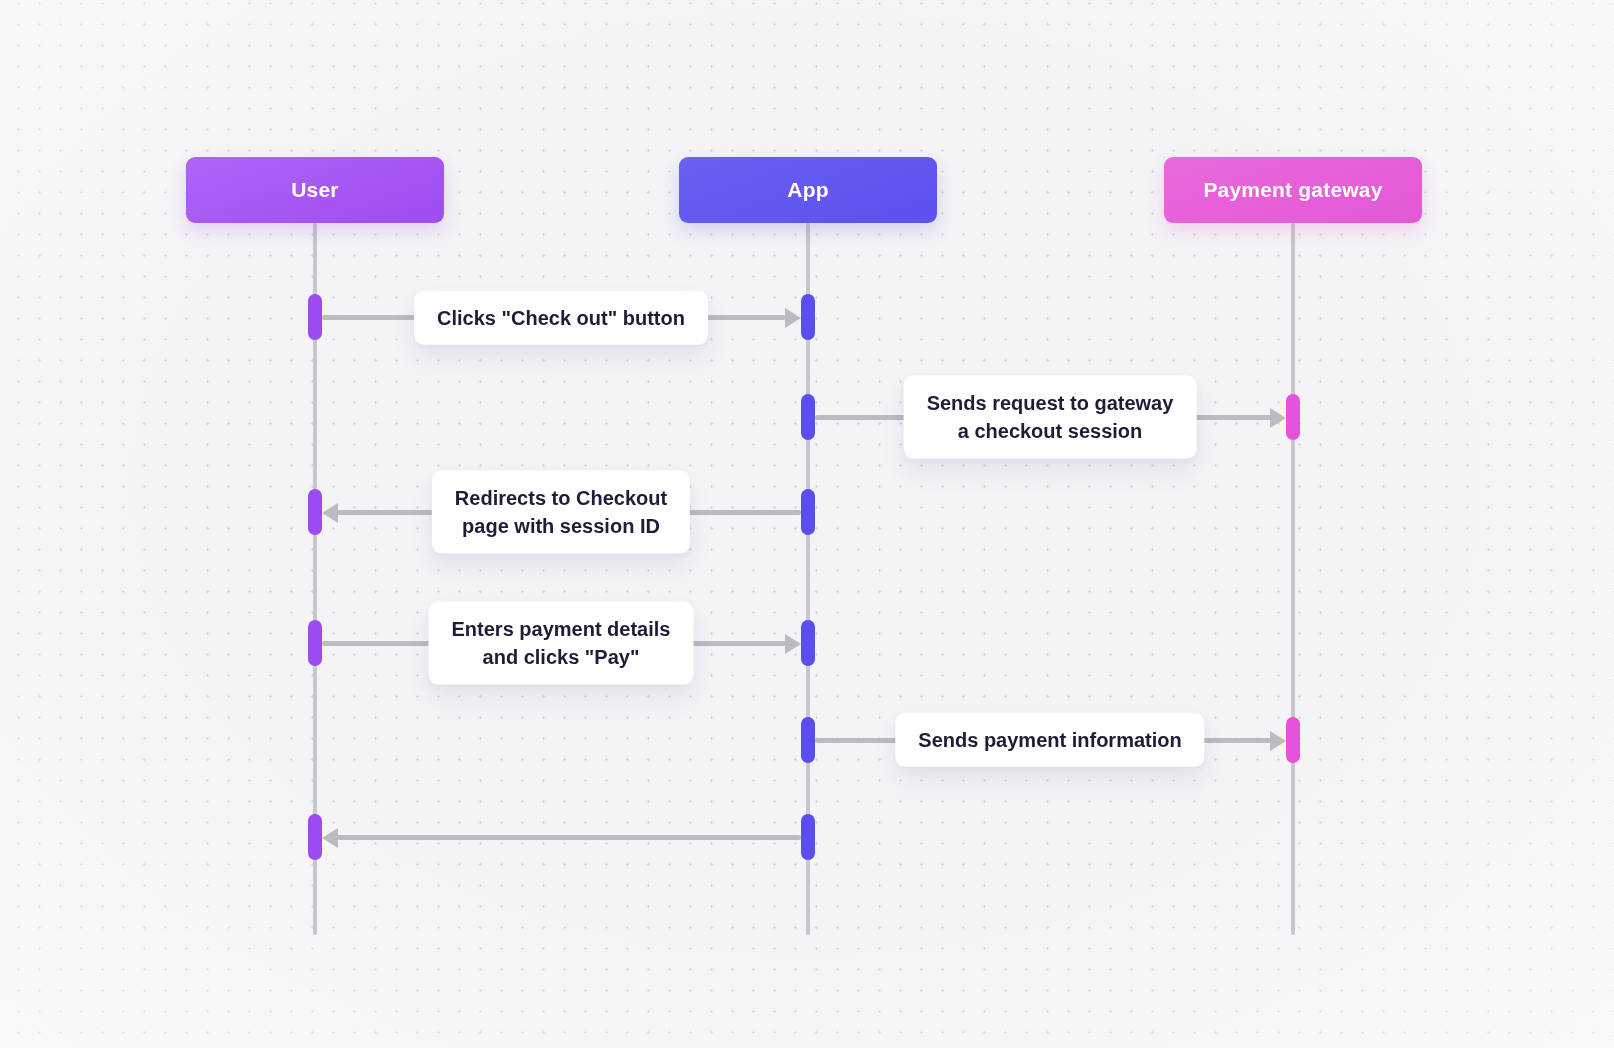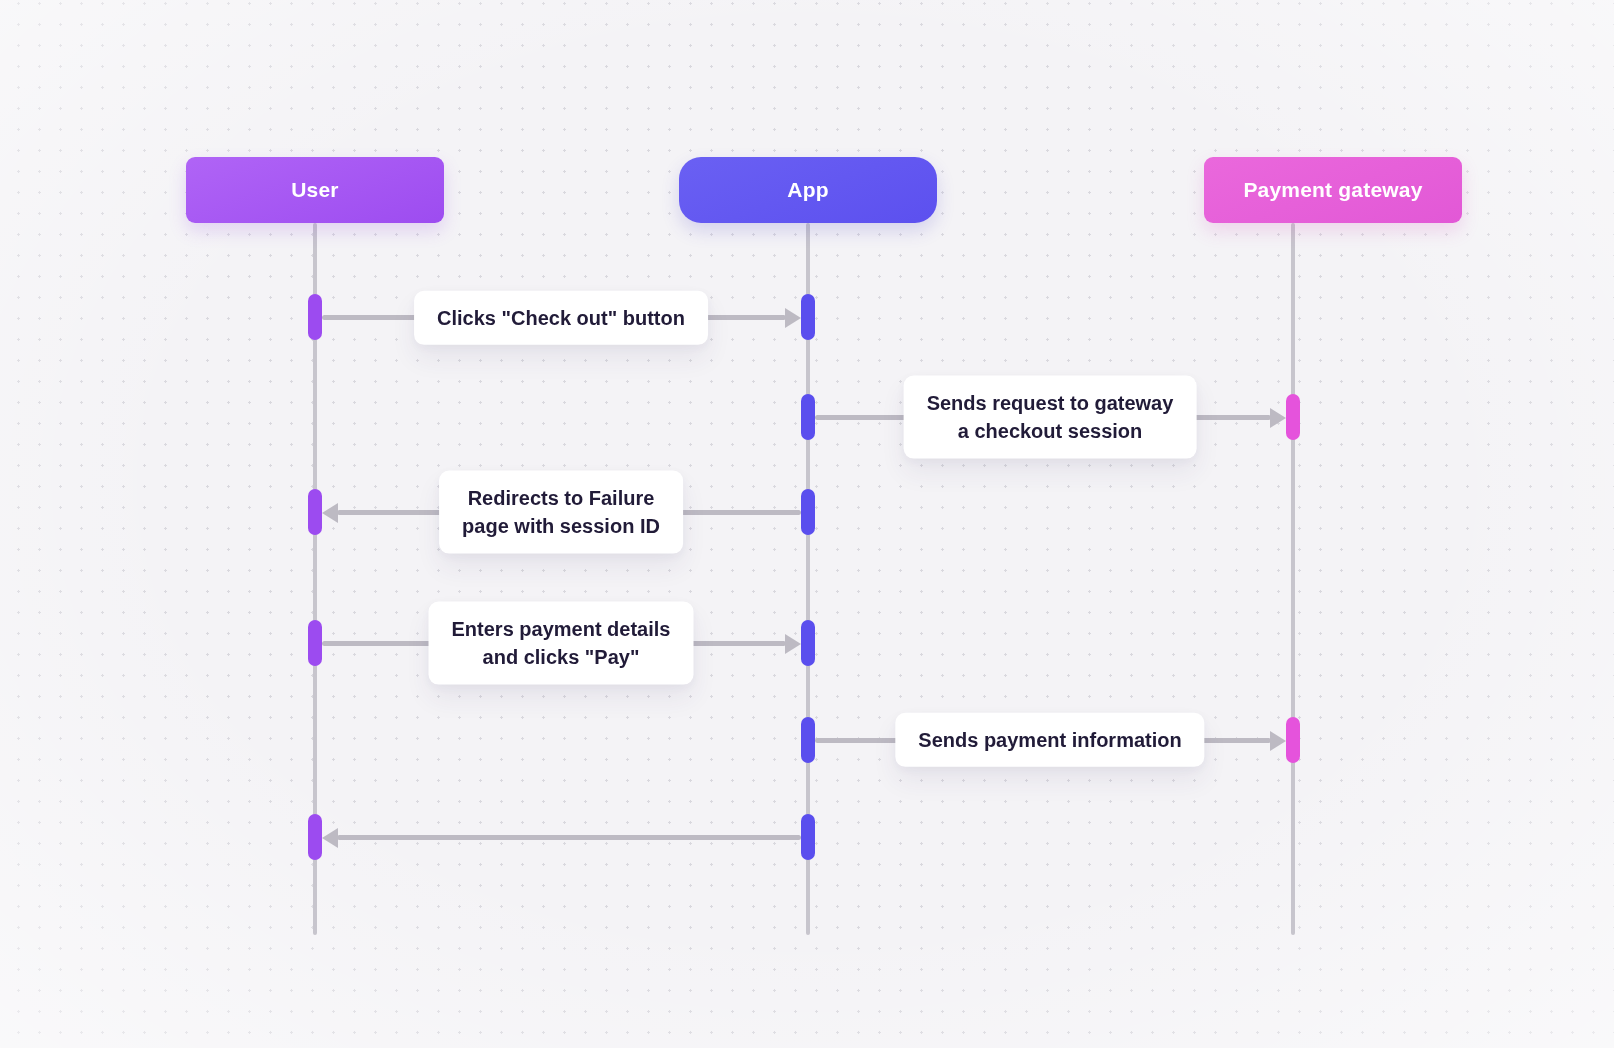--- a/index.html
+++ b/index.html
@@ -18,22 +18,22 @@
     background:radial-gradient(ellipse at 50% 46%, rgba(255,255,255,0) 55%, rgba(255,255,255,0.5) 100%);
   }
 
   .actor {
     position:absolute; top:157px; width:258px; height:66px;
     border-radius:9px; display:flex; align-items:center; justify-content:center;
     color:#ffffff; font-size:21px; font-weight:600; letter-spacing:0.2px;
     z-index:5;
   }
   .actor-user    { left:186px;  background:linear-gradient(160deg,#b064f6 0%, #9d4cf0 100%); box-shadow:0 8px 18px rgba(140,60,220,0.18); }
-  .actor-app     { left:679px;  background:linear-gradient(160deg,#6a60f3 0%, #5c50ef 100%); box-shadow:0 8px 18px rgba(70,60,200,0.18);border-radius:22px; }
-  .actor-gateway { left:1204px; background:linear-gradient(160deg,#ea68dc 0%, #e258d6 100%); box-shadow:0 8px 18px rgba(210,70,190,0.18); }
+  .actor-app     { left:679px;  background:linear-gradient(160deg,#6a60f3 0%, #5c50ef 100%); box-shadow:0 8px 18px rgba(70,60,200,0.18); }
+  .actor-gateway { left:1164px; background:linear-gradient(160deg,#ea68dc 0%, #e258d6 100%); box-shadow:0 8px 18px rgba(210,70,190,0.18); }
 
   .lifeline {
     position:absolute; top:223px; width:4px; height:712px;
     background:#c7c5cd; border-radius:2px; z-index:1;
   }
   .lifeline-user    { left:313px; }
   .lifeline-app     { left:806px; }
   .lifeline-gateway { left:1291px; }
 
   .activation {
@@ -104,19 +104,19 @@
   <div class="arrow right" style="left:322px; top:315px; width:464px"></div>
   <div class="arrow right" style="left:815px; top:415px; width:456px"></div>
   <div class="arrow left" style="left:337px; top:510px; width:464px"></div>
   <div class="arrow right" style="left:322px; top:641px; width:464px"></div>
   <div class="arrow right" style="left:815px; top:738px; width:456px"></div>
   <div class="arrow left" style="left:337px; top:835px; width:464px"></div>
 
   <div class="msg-label" style="left:561px;  top:318px">Clicks "Check out" button</div>
   <div class="msg-label" style="left:1050px; top:417px">Sends request to gateway
 a checkout session</div>
-  <div class="msg-label" style="left:561px;  top:512px">Redirects to Failure
+  <div class="msg-label" style="left:561px;  top:512px">Redirects to Checkout
 page with session ID</div>
   <div class="msg-label" style="left:561px;  top:643px">Enters payment details
 and clicks "Pay"</div>
   <div class="msg-label" style="left:1050px; top:740px">Sends payment information</div>
 
 </div>
 
 </body></html>

